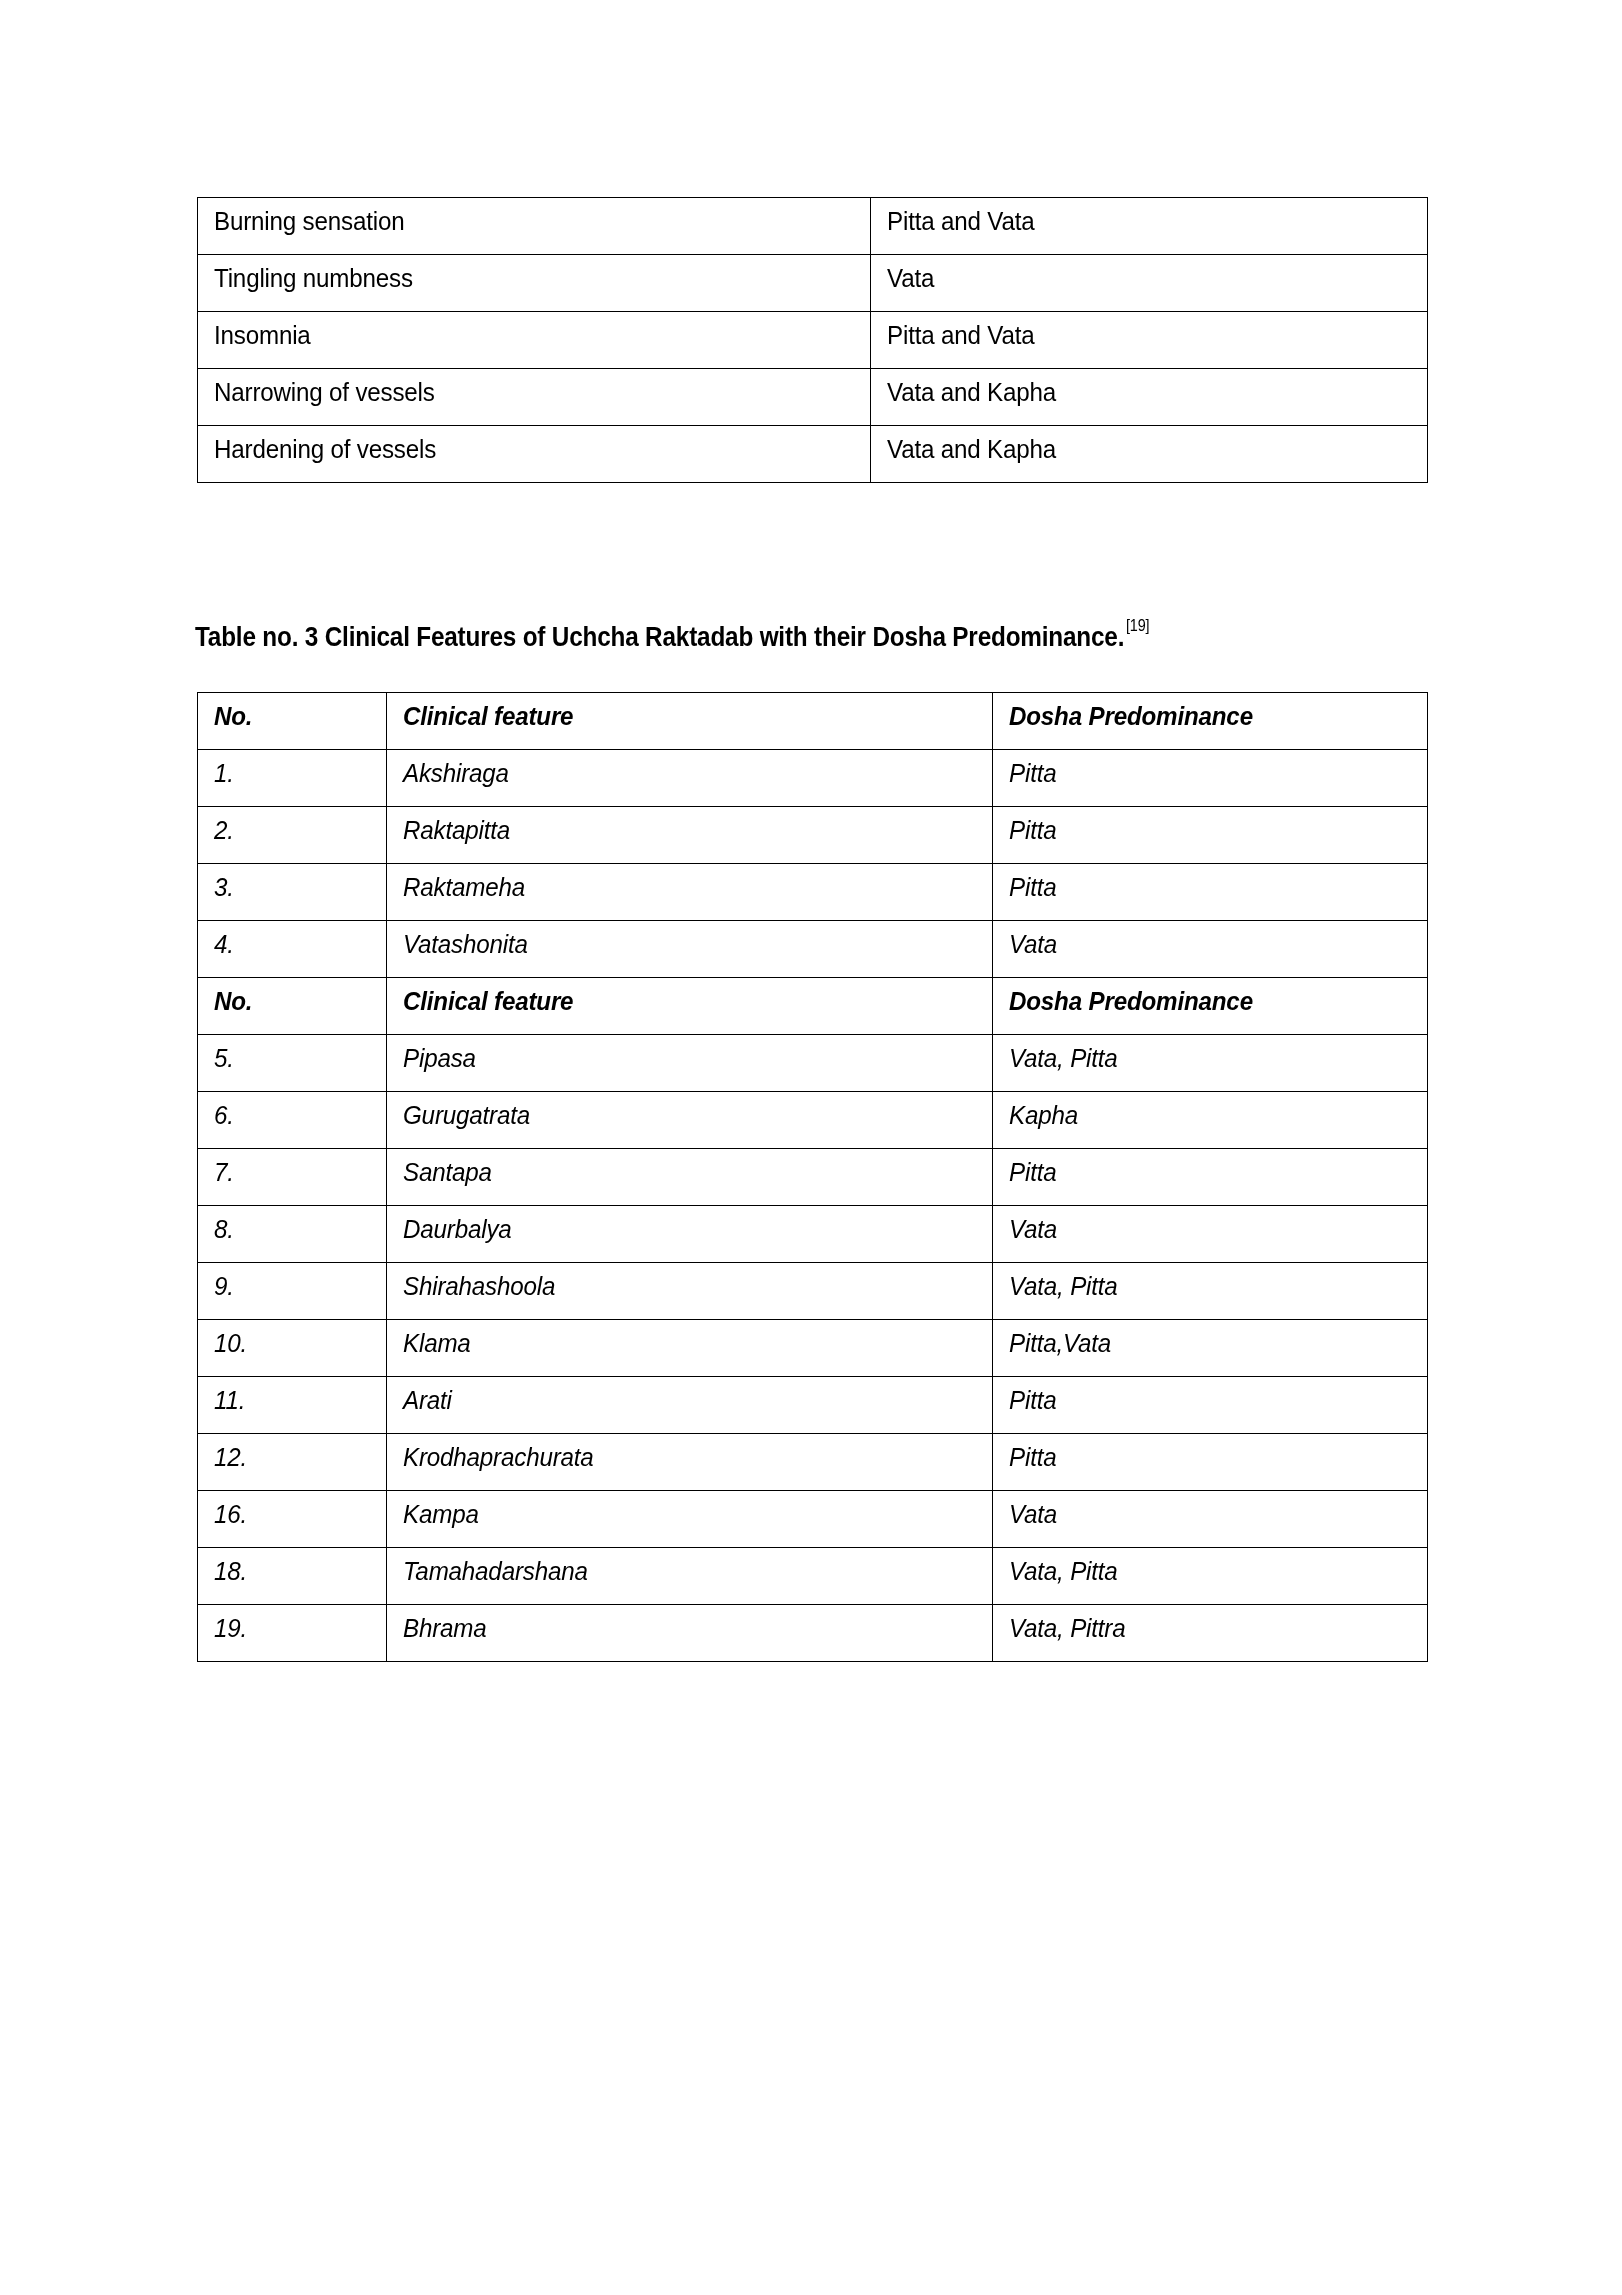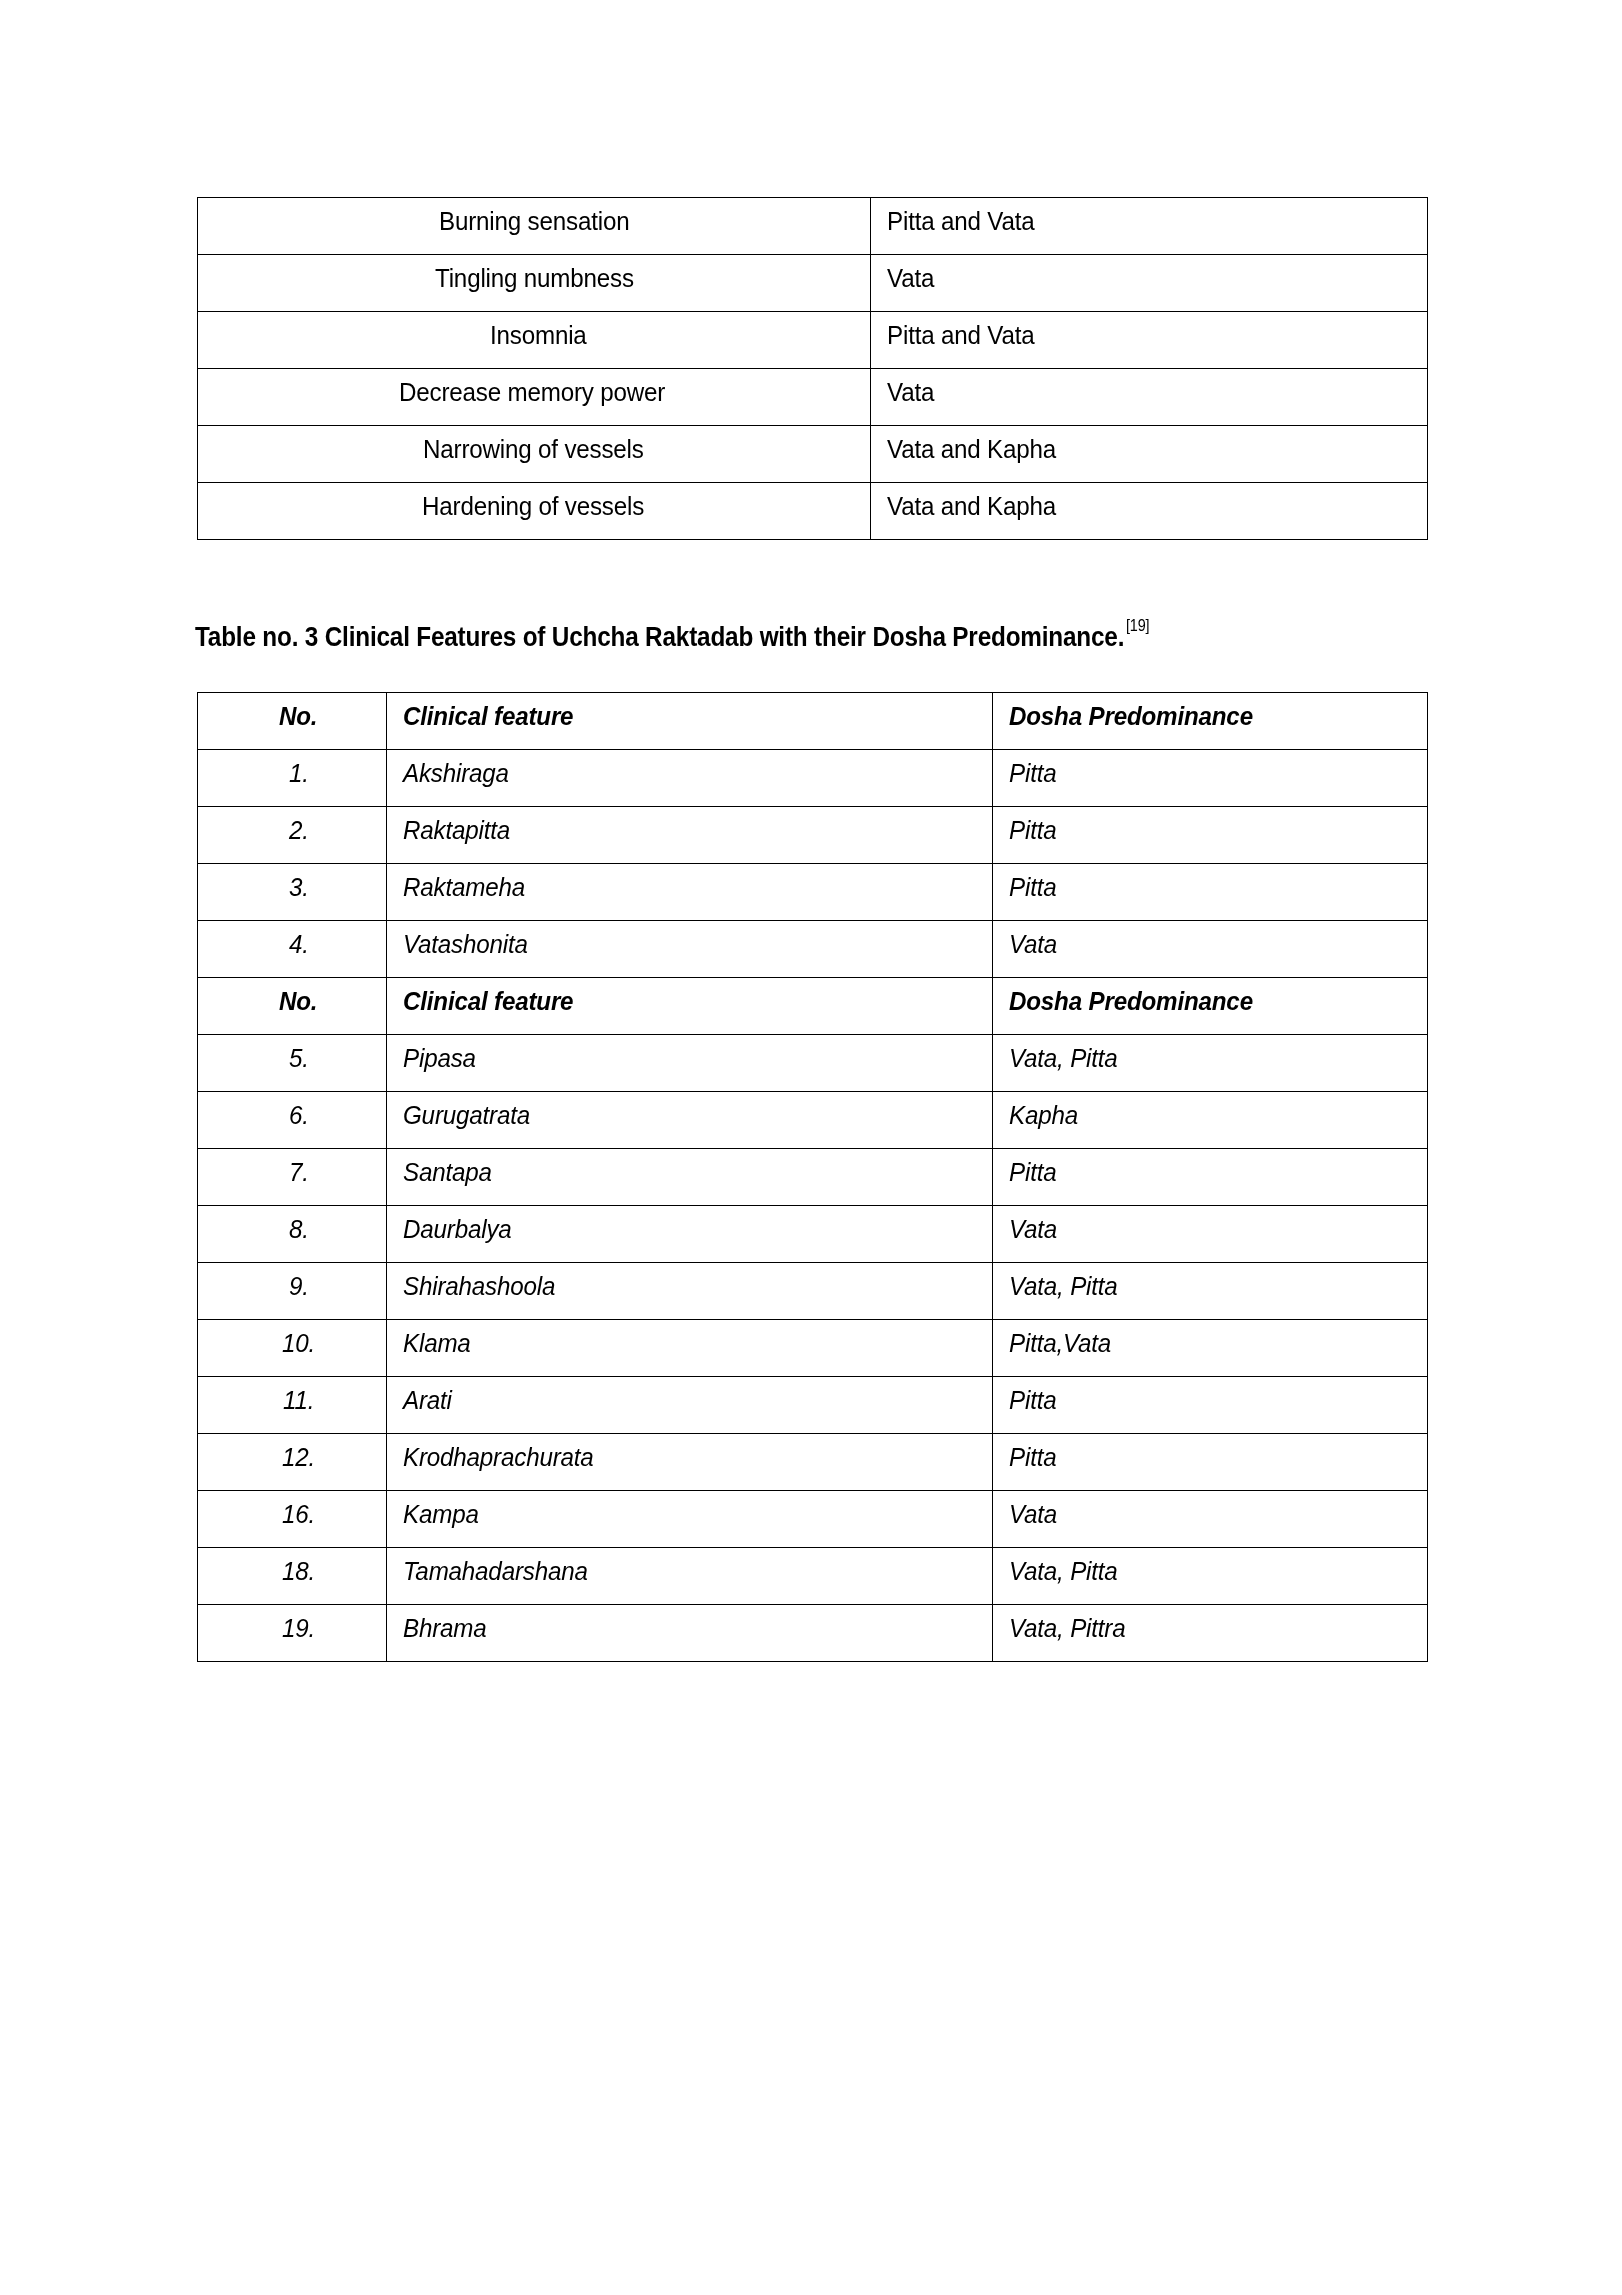--- a/index.html
+++ b/index.html
@@ -35,21 +35,21 @@
       border-right: 1px solid #000;
       height: 57px;
       padding: 0 0 0 15.5px;
       vertical-align: top;
       box-sizing: border-box;
       font-size: 26px;
       line-height: 26px;
       white-space: nowrap;
       overflow: hidden;
     }
-    table.doc-table td:first-child { border-left-width: 1.5px; text-align: center; }
+    table.doc-table td:first-child { border-left-width: 1.5px; }
     table.doc-table td:last-child { border-right-width: 1.5px; }
     table.doc-table td .cell-text {
       display: inline-block;
       padding-top: 10px;
       transform: scaleX(0.93);
       transform-origin: left top;
       letter-spacing: -0.2px;
     }
     table.doc-table tr.header-row td .cell-text {
       font-weight: bold;
@@ -107,24 +107,20 @@
       </tr>
       <tr>
         <td><span class="cell-text">Tingling numbness</span></td>
         <td><span class="cell-text">Vata</span></td>
       </tr>
       <tr>
         <td><span class="cell-text">Insomnia</span></td>
         <td><span class="cell-text">Pitta and Vata</span></td>
       </tr>
       <tr>
-        <td><span class="cell-text">Decrease memory power</span></td>
-        <td><span class="cell-text">Vata</span></td>
-      </tr>
-      <tr>
         <td><span class="cell-text">Narrowing of vessels</span></td>
         <td><span class="cell-text">Vata and Kapha</span></td>
       </tr>
       <tr>
         <td><span class="cell-text">Hardening of vessels</span></td>
         <td><span class="cell-text">Vata and Kapha</span></td>
       </tr>
     </tbody>
   </table>
 

